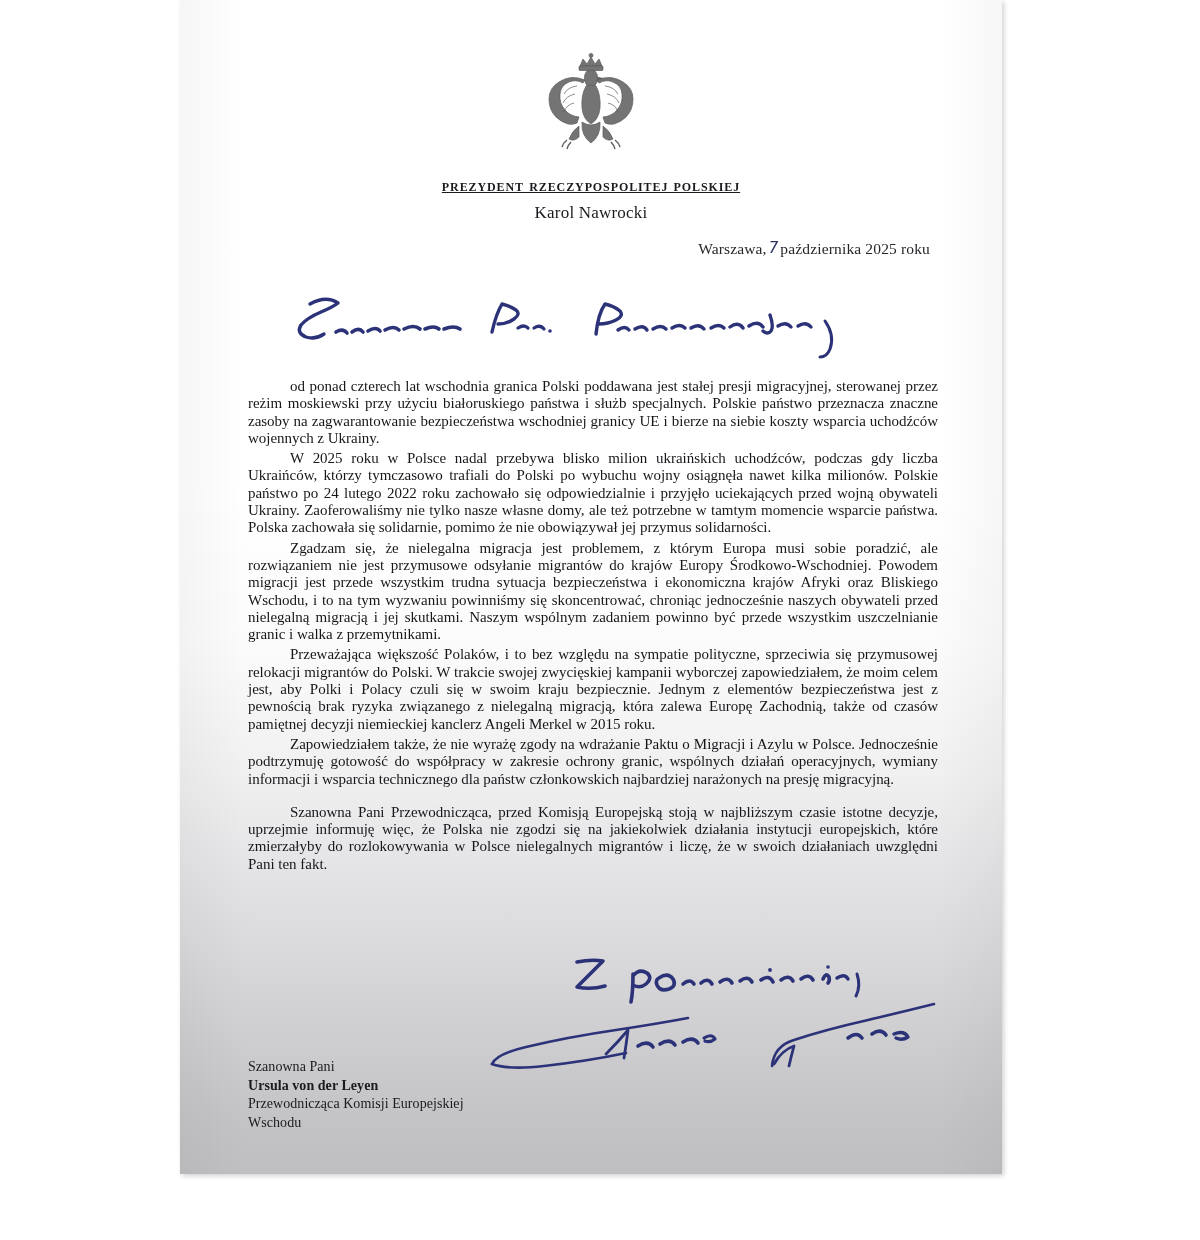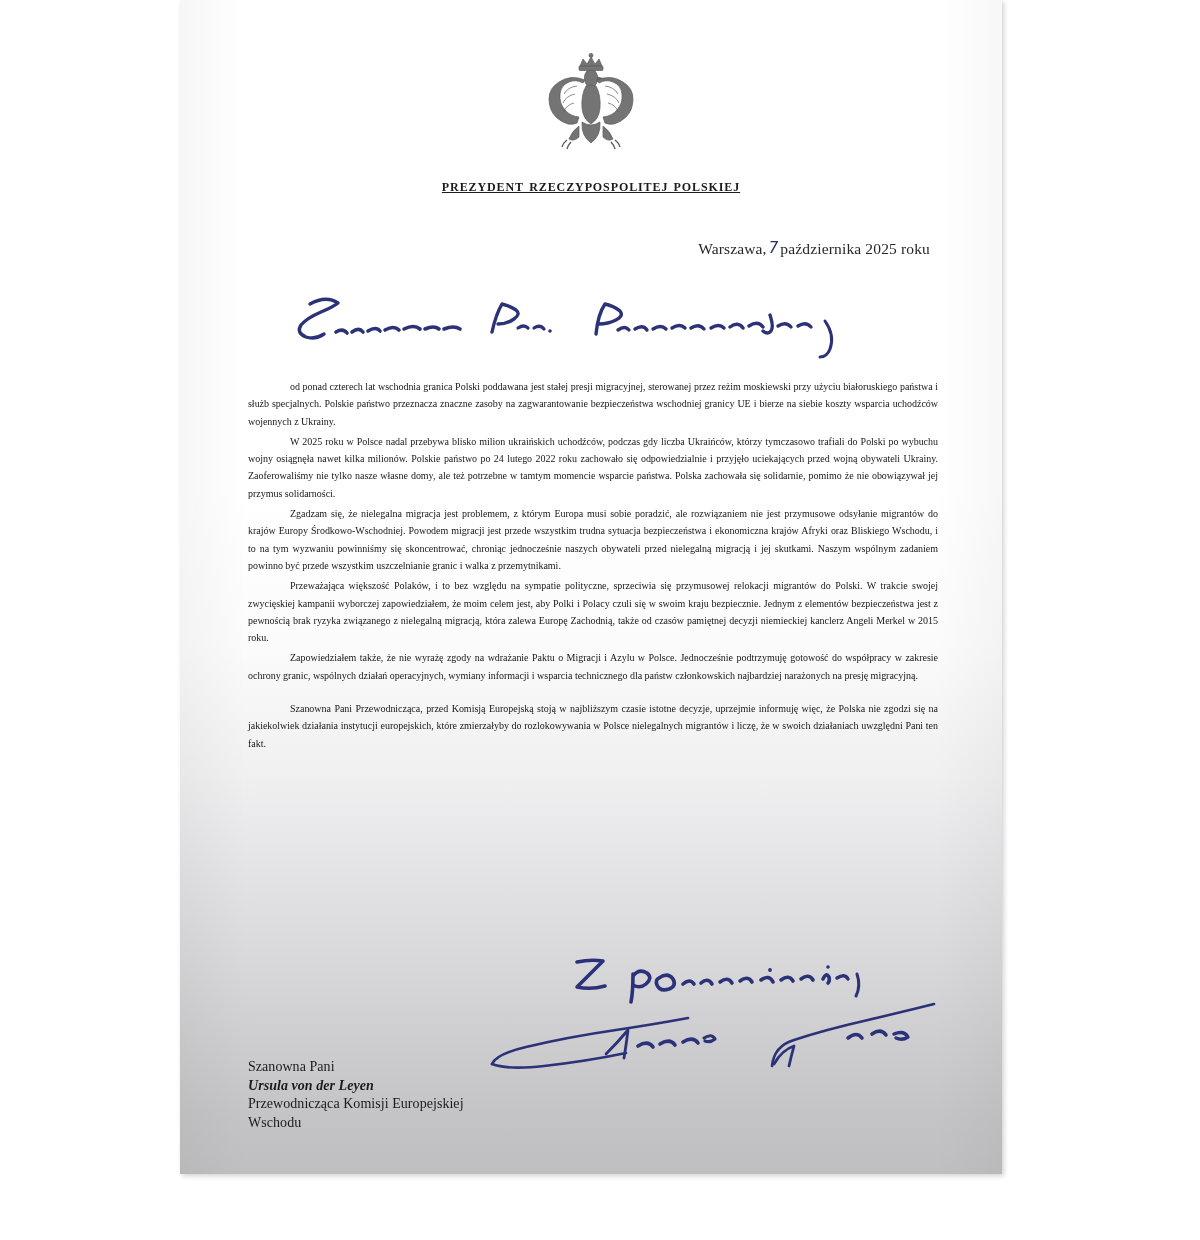--- a/index.html
+++ b/index.html
@@ -132,21 +132,21 @@
     stroke-linejoin: round;
   }
 
   
   #letter-body {
     position: absolute;
     left: 68px;
     top: 378px;
     width: 690px;
     color: #17171b;
-    font-size: 10px;
+    font-size: 15px;
     line-height: 17.3px;
     text-align: justify;
     text-justify: inter-word;
     letter-spacing: -0.02px;
   }
   #letter-body p {
     margin: 0 0 3px 0;
     text-indent: 42px;
   }
   #letter-body p:last-child { margin-bottom: 0; margin-top: 16px; }
@@ -173,21 +173,21 @@
   
   #addressee {
     position: absolute;
     left: 68px;
     top: 1058px;
     font-size: 14px;
     line-height: 18.6px;
     color: #1a1a1f;
     letter-spacing: 0.05px;
   }
-  #addressee .strong { font-weight: 700; font-style: italic; }
+  #addressee .strong { font-weight: 700; }
 </style>
 </head>
 <body>
 
 <div id="scan-page">
   <div class="sheet-inner">
 
     <div id="emblem-wrap">
       <svg width="112" height="116" viewBox="0 0 112 116" aria-hidden="true">
         <g fill="#5d5d62" stroke="#3f3f45" stroke-width="0.7">
@@ -220,20 +220,21 @@
           <path d="M68 74 q7 5 10 13 q-5 3 -10 -2 Z"></path>
 
           <path d="M32 88 q-4 3 -5 7 M36 90 q-3 3 -4 7" fill="none" stroke-width="1.4"></path>
           <path d="M80 88 q4 3 5 7 M76 90 q3 3 4 7" fill="none" stroke-width="1.4"></path>
         </g>
       </svg>
     </div>
 
     <div id="letterhead">
       <div class="office">Prezydent Rzeczypospolitej Polskiej</div>
+      <div class="person">Karol Nawrocki</div>
     </div>
 
     <div id="date-line"><span>Warszawa,</span><span class="hand-day">7</span><span>października 2025 roku</span></div>
 
     <div id="salutation-hand">
 
       <svg width="640" height="76" viewBox="0 0 640 76" aria-hidden="true">
 
         <path class="ink-text" stroke-width="3.4" d="M32 16 q16 -9 28 -1 q-5 4 -17 9 q-14 6 -20 13 q-5 8 5 12 q9 3 18 -3"></path>
 

